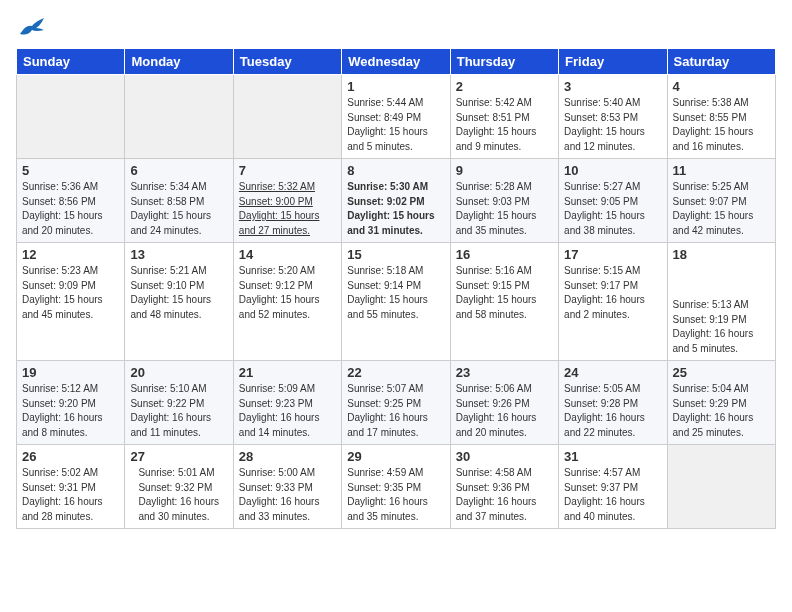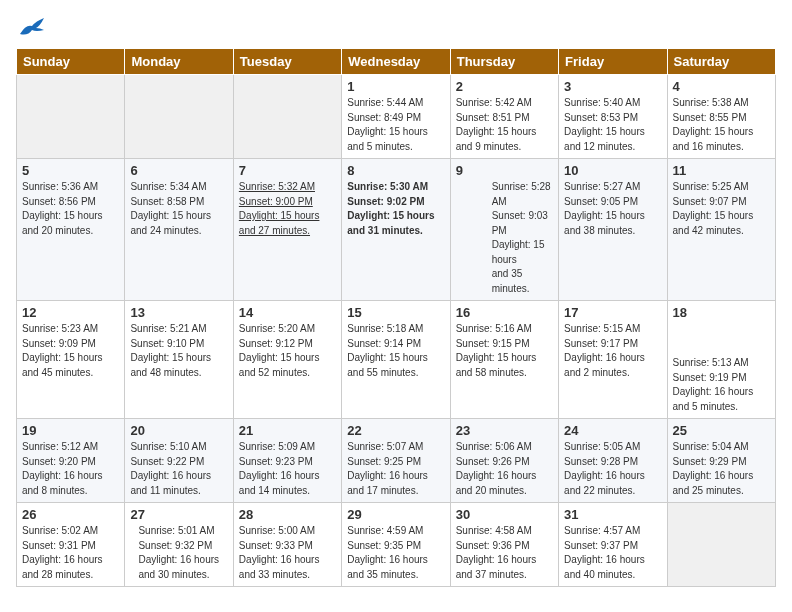--- a/index.html
+++ b/index.html
@@ -51,21 +51,21 @@
     }
     .location {
       font-size: 15px;
       color: #444;
     }
     .calendar {
       width: 100%;
       border-collapse: collapse;
     }
     .calendar th {
-      background: #a16207;
+      background: #1d4ed8;
       color: #fff;
       font-size: 13px;
       font-weight: bold;
       padding: 5px 6px;
       text-align: left;
       border: 1px solid #fff;
     }
     .calendar td {
       vertical-align: top;
       border: 1px solid #ccc;
@@ -184,21 +184,21 @@
         </td>
         <td>
           <span class="day-number">8</span>
           <div class="day-info" style="white-space: pre-line; font-weight: bold;">Sunrise: 5:30 AM
 Sunset: 9:02 PM
 Daylight: 15 hours
 and 31 minutes.</div>
         </td>
         <td>
           <span class="day-number">9</span>
-          <div class="day-info" style="white-space: pre-line; margin-left: 36px;">Sunrise: 5:28 AM
+          <div class="day-info" style="white-space: pre-line;">Sunrise: 5:28 AM
 Sunset: 9:03 PM
 Daylight: 15 hours
 and 35 minutes.</div>
         </td>
         <td>
           <span class="day-number">10</span>
           <div class="day-info" style="white-space: pre-line;">Sunrise: 5:27 AM
 Sunset: 9:05 PM
 Daylight: 15 hours
 and 38 minutes.</div>

